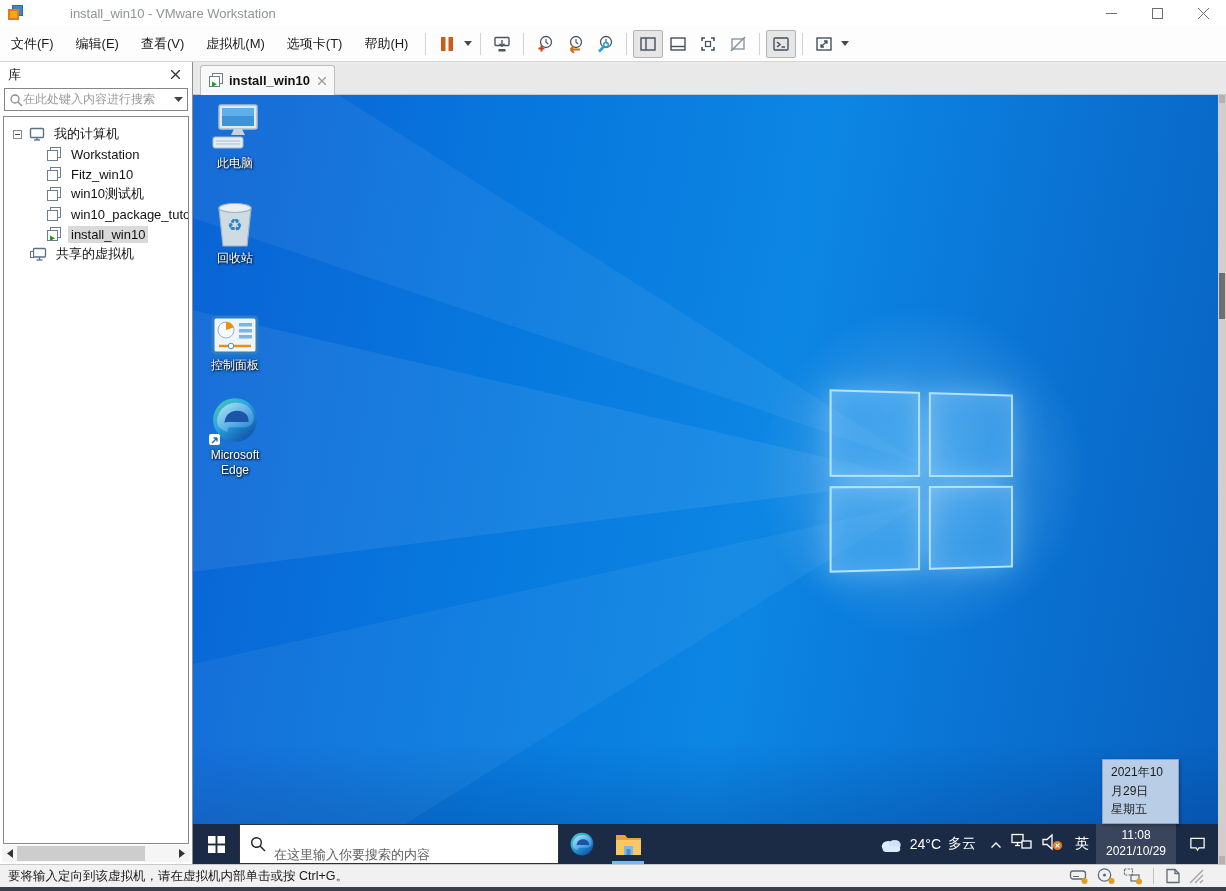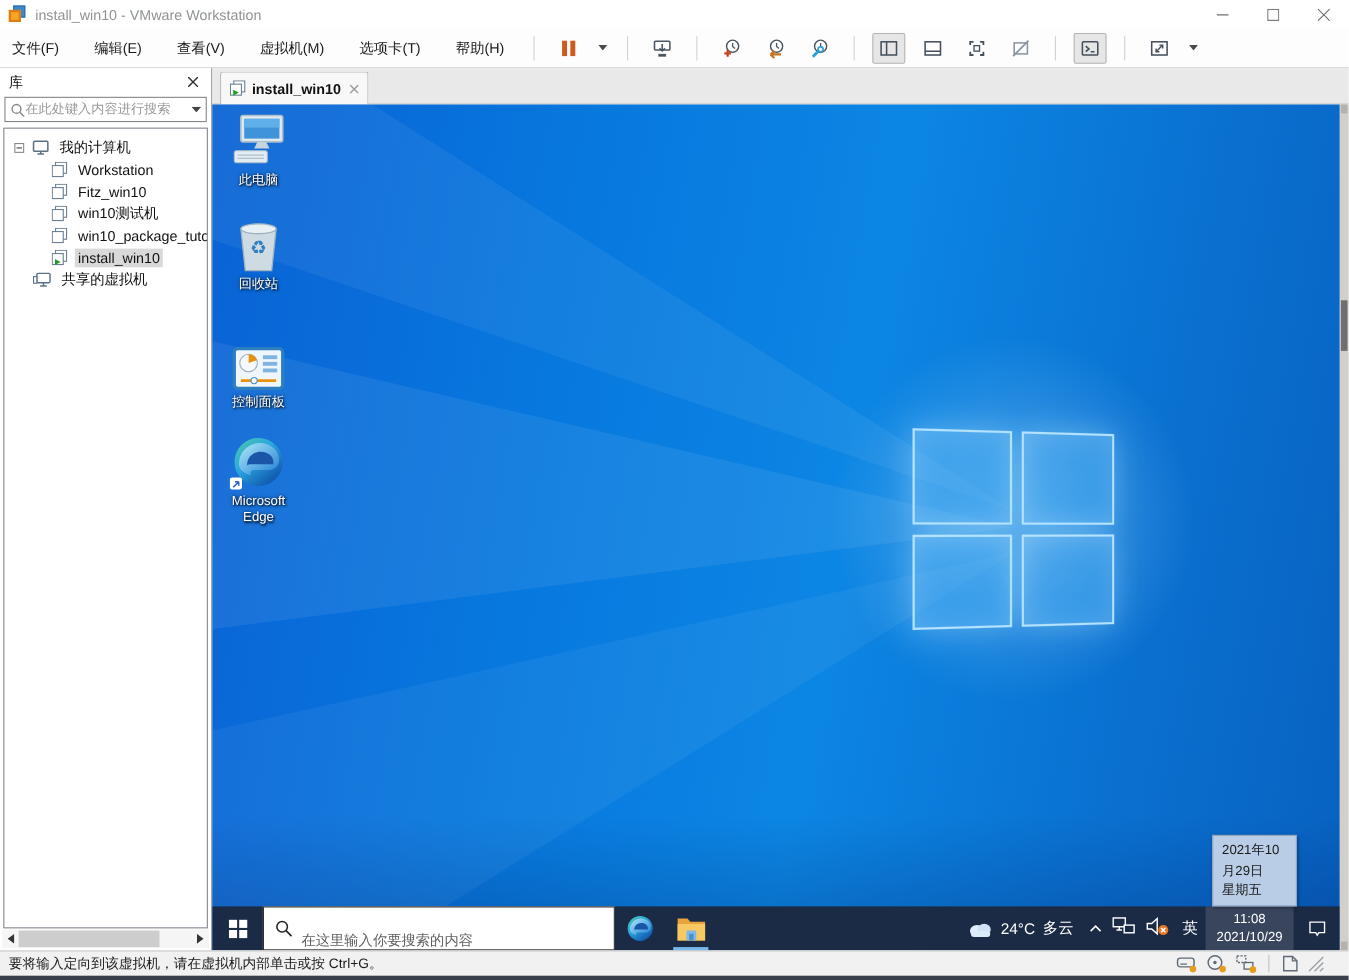--- a/index.html
+++ b/index.html
@@ -1,31 +1,31 @@
 <!DOCTYPE html>
 <html><head>
 <meta charset="utf-8">
 <style>
   * { margin:0; padding:0; box-sizing:border-box; }
   html,body { width:1226px; height:891px; overflow:hidden;
     font-family:"Liberation Sans","DejaVu Sans",sans-serif; background:#fff; }
 
   
   .titlebar { position:absolute; top:0; left:0; right:0; height:26px; background:#ffffff;
-    display:flex; align-items:center; }
+    display:flex; align-items:center;gap:38px; }
   .vmw-logo { width:16px; height:16px; margin-left:8px; position:relative; flex:0 0 16px;}
   .vmw-logo .sq-back{position:absolute; left:4px; top:0; width:11px; height:11px; background:#3f88c5; border:1px solid #2a6ca8;}
   .vmw-logo .sq-front{position:absolute; left:0; top:4px; width:11px; height:11px; background:#f5a623; border:2px solid #e07c12;}
   .title-text { margin-left:8px; font-size:13px; color:#8f9396; }
   .win-controls { margin-left:auto; display:flex; height:26px; }
   .win-btn { width:46px; height:26px; display:flex; align-items:center; justify-content:center; }
 
   
   .menubar { position:absolute; top:26px; left:0; right:0; height:36px; background:#fdfdfd;
-    border-bottom:1px solid #d6d6d6; display:flex; align-items:center; font-size:13px; color:#1a1a1a;gap:10px; }
+    border-bottom:1px solid #d6d6d6; display:flex; align-items:center; font-size:13px; color:#1a1a1a; }
   .menu-item { padding:0 11px; height:100%; display:flex; align-items:center; cursor:default; }
   .tb-sep { width:1px; height:22px; background:#d2d2d2; margin:0 6px; }
   .tb-btn { min-width:30px; height:28px; display:flex; align-items:center; justify-content:center;
     border:1px solid transparent; border-radius:2px; }
   .tb-btn.pressed { background:#e6e6e6; border:1px solid #b3b3b3; }
   .tb-caret { width:12px; height:28px; display:flex; align-items:center; justify-content:center; }
 
   
   .sidebar { position:absolute; top:62px; left:0; width:193px; bottom:27px; background:#ffffff;
     border-right:1px solid #8f8f8f; display:flex; flex-direction:column; }

